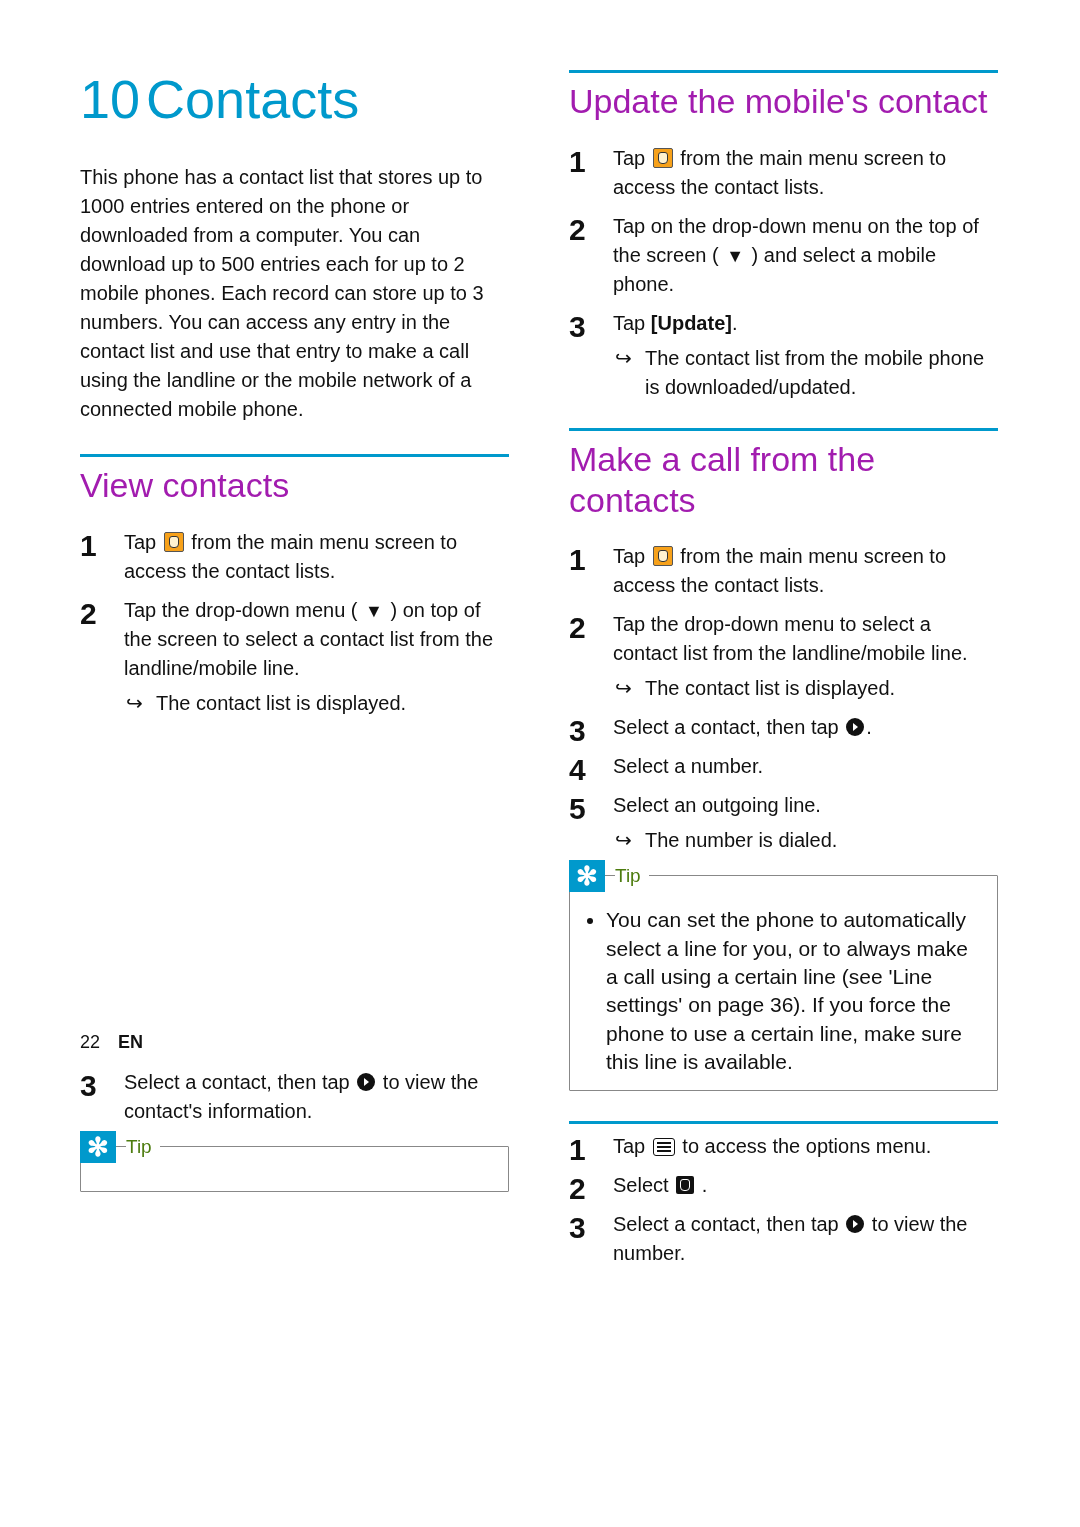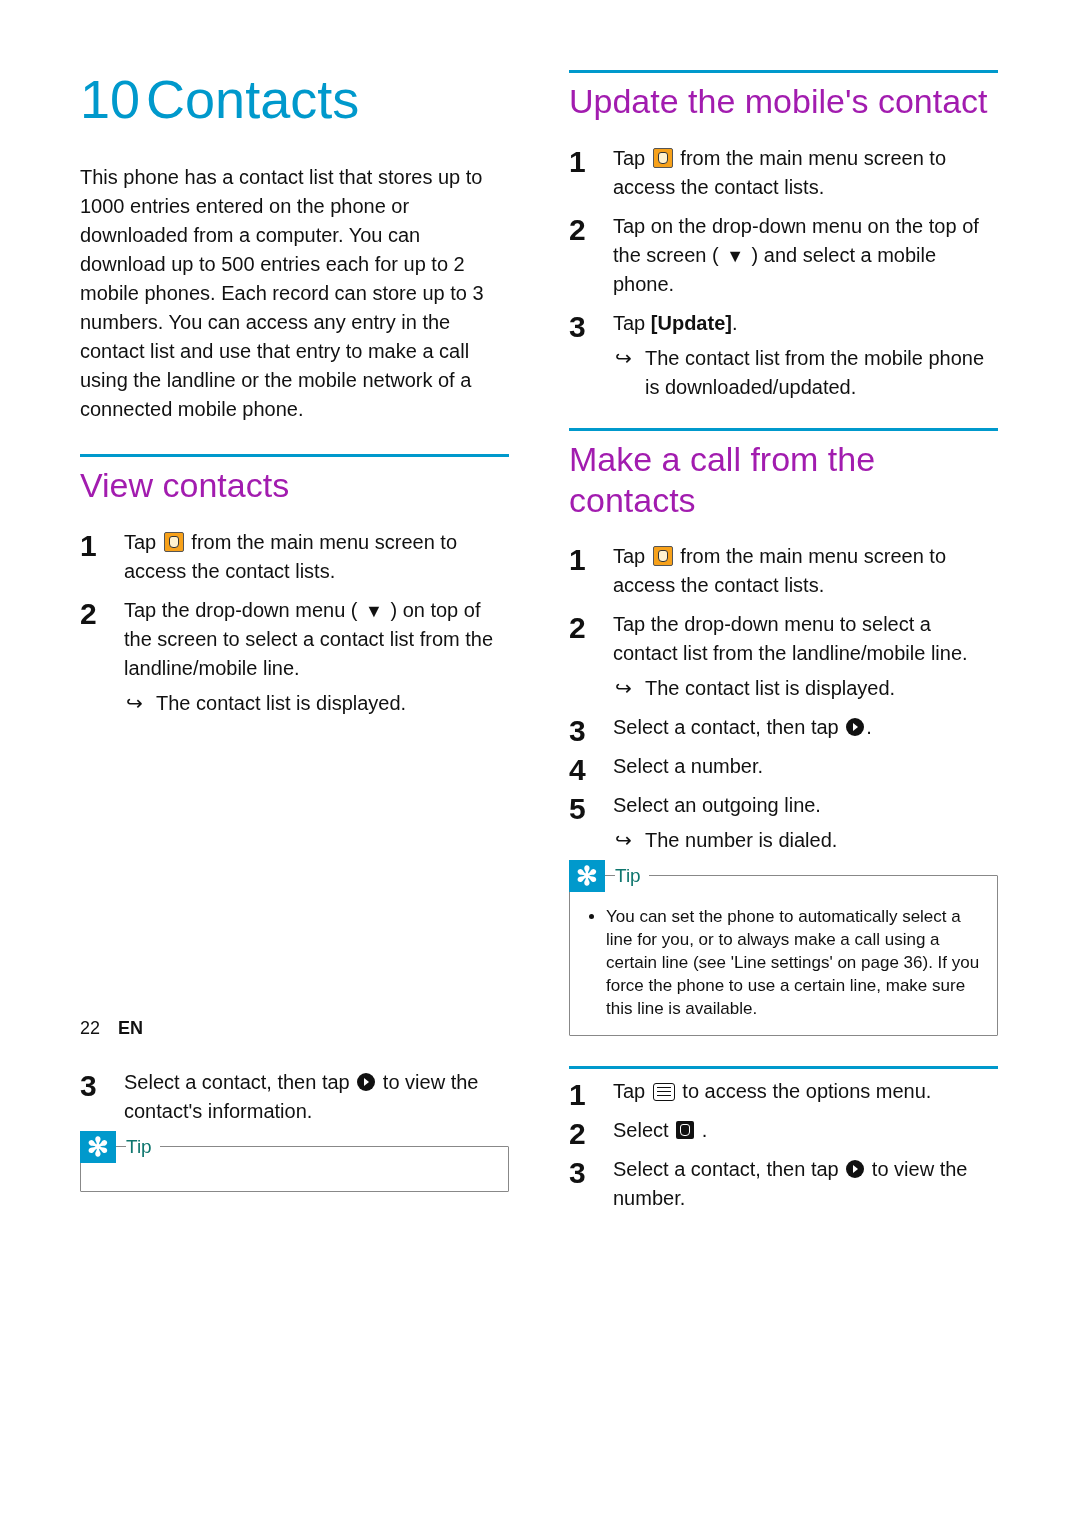--- a/index.html
+++ b/index.html
@@ -190,38 +190,38 @@
     background: #0099cc;
     display: flex;
     align-items: center;
     justify-content: center;
     color: #fff;
     font-size: 26px;
     font-weight: 700;
   }
   .tip-label {
     font-size: 19px;
-    color: #0f766e;
+    color: #4d7c0f;
     background:#fff;
     padding-right:8px;
   }
   .tipbox ul {
     list-style: disc;
     margin: 0;
     padding-left: 20px;
   }
   .tipbox li {
-    font-size: 17px;
+    font-size: 21px;
     line-height: 1.35;
     color: #111;
   }
   .footer {
     position: absolute;
     left: 80px;
-    bottom: 86px;
+    bottom: 72px;
     font-size: 18px;
   }
   .footer .pnum { margin-right: 18px; }
   .footer .lang { font-weight: 600; }
   .spacer-lg { height: 330px; }
   b { font-weight: 600; }
 </style>
 </head>
 <body>
 

